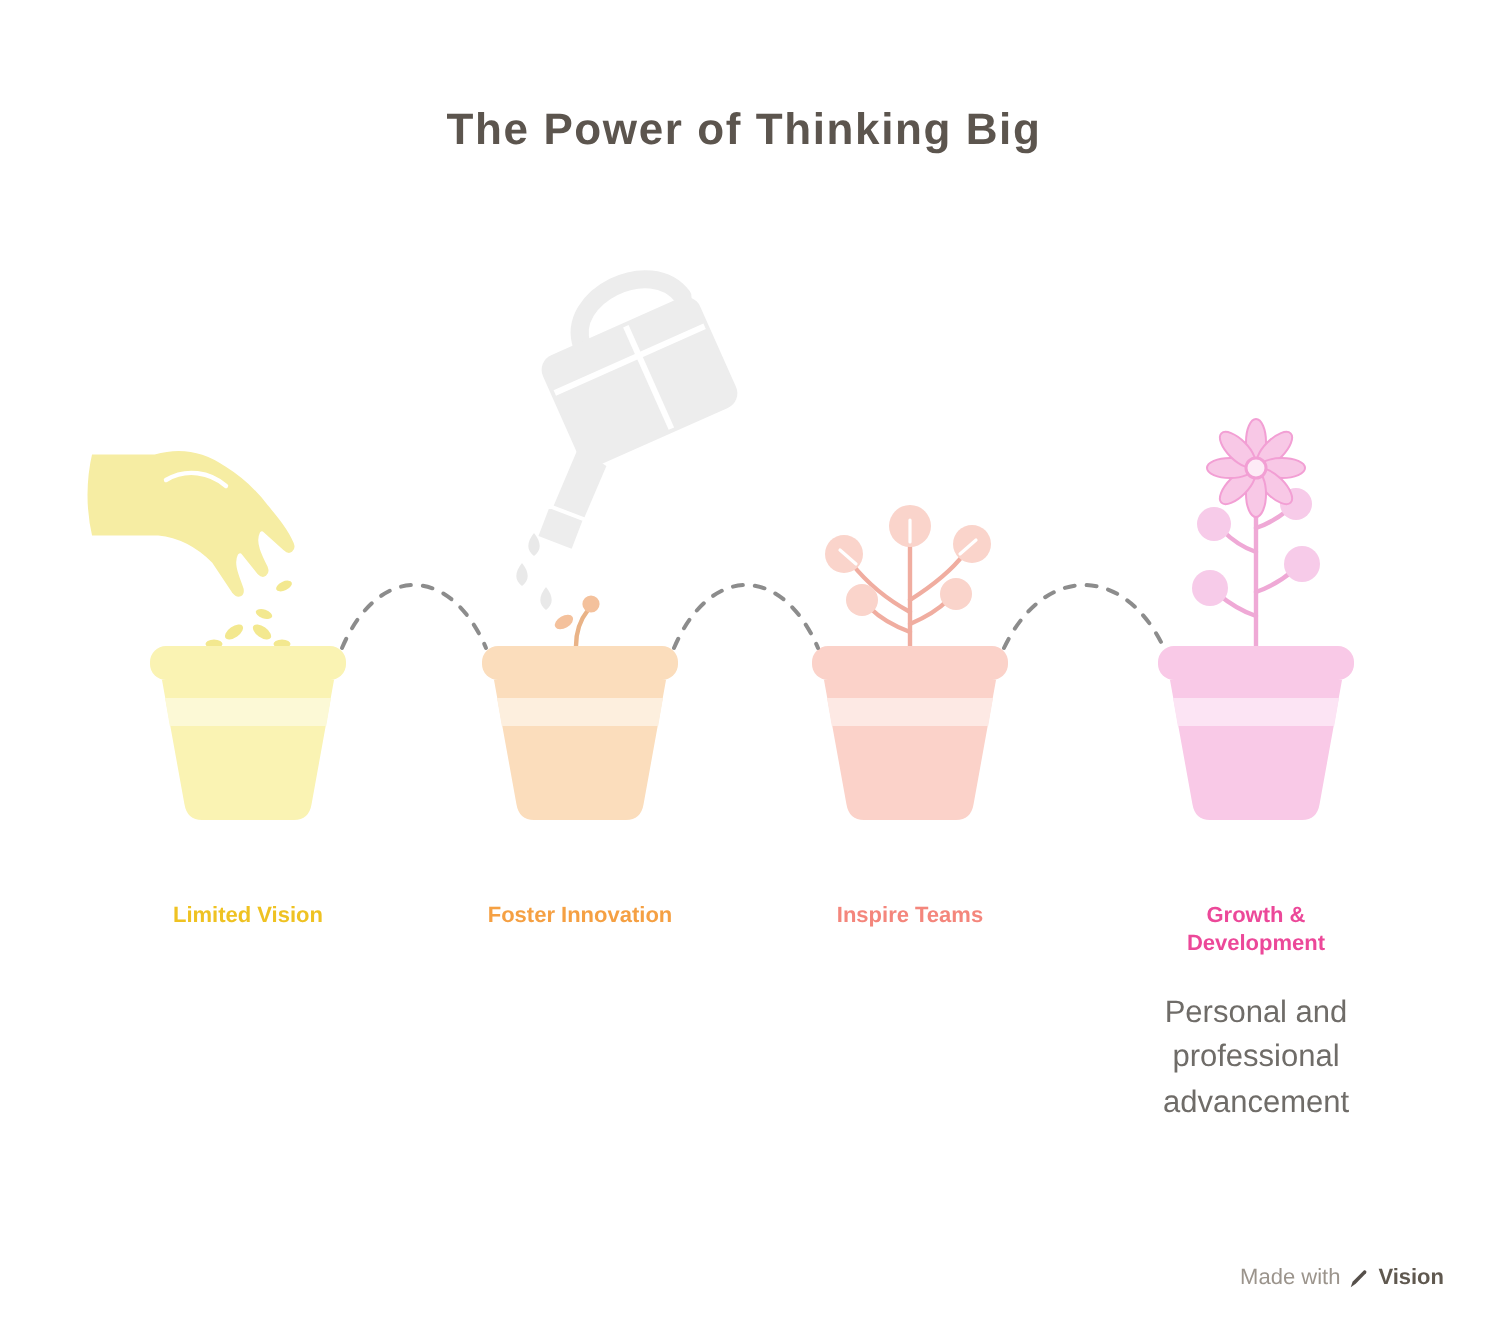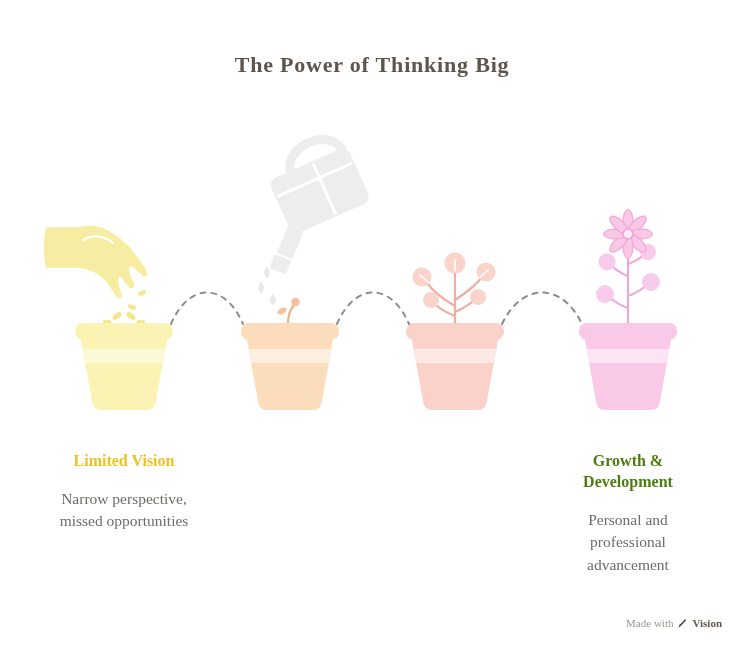--- a/index.html
+++ b/index.html
@@ -1,45 +1,45 @@
 <!DOCTYPE html>
 <html style="--background: #FFFFFF; --title_color: #5C554E; --text_color: #6F6C68; --connector_color: #8C8C8C; --watermark_color: #9B948C; --brand_color: #5F584F;"><head>
 <meta charset="utf-8">
 <style>
   html,body { margin:0; padding:0; background:#ffffff; }
   .canvas {
     position:relative; width:744px; height:660px; margin:0 auto;
     background:var(--background, #fff); overflow:hidden;
-    font-family:Liberation Serif, serif;
+    font-family:Liberation Sans, sans-serif;
   }
   .title {
     position:absolute; top:52px; left:0; width:100%;
     text-align:center; font-size:22px; font-weight:bold;
     letter-spacing:0.8px; color:var(--title_color,#5c554e);
   }
   .col { position:absolute; top:130px; width:172px; text-align:center; }
   .col-1 { left:38px; }  .col-2 { left:204px; }
   .col-3 { left:369px; } .col-4 { left:542px; }
   .illus { display:block; margin:0 auto; }
   .stage-heading {
     margin:36px auto 0; max-width:118px;
-    font-size:16px; font-weight:bold; line-height:1.3;
+    font-size:11px; font-weight:bold; line-height:1.3;
   }
   .stage-desc {
     margin:16px auto 0; max-width:142px;
     font-size:15.5px; line-height:1.45; color:var(--text_color,#6f6c68);
   }
   .stage-desc.narrow { max-width:118px; }
   .arc { position:absolute; top:280px; }
   .arc path {
     stroke:var(--connector_color,#8c8c8c); stroke-width:2; fill:none;
     stroke-dasharray:5 6; stroke-linecap:round;
   }
   .watermark {
-    position:absolute; right:22px; bottom:31px;
+    position:absolute; right:22px; bottom:15px;
     display:flex; align-items:center; gap:4px; font-size:11px;
   }
   .watermark .prefix { color:var(--watermark_color,#9b948c); }
   .watermark .brand  { color:var(--brand_color,#5f584f); font-weight:bold; }
   .drop { fill:#e9e9e9; }
 </style>
 </head>
 <body>
 
 <div class="canvas">
@@ -66,21 +66,20 @@
         <ellipse cx="68" cy="192" rx="5" ry="3"></ellipse>
         <ellipse cx="102" cy="192" rx="5" ry="3"></ellipse>
       </g>
       <g>
         <rect x="36" y="193" width="98" height="17" rx="8" fill="#FAF3B3"></rect>
         <path d="M42,210 L128,210 L116.8,272 Q115.5,280 108,280 L62,280 Q54.5,280 53.2,272 Z" fill="#FAF3B3"></path>
         <path d="M43.5,219 L126.5,219 L124.1,233 L45.9,233 Z" fill="#FCF9D6"></path>
       </g>
     </svg>
     <div class="stage-heading" style="color: rgb(239, 194, 34);">Limited Vision</div>
-    <div class="stage-desc">Narrow perspective, missed opportunities</div>
   </div>
 
   <div class="col col-2">
     <svg class="illus" width="170" height="285" viewBox="0 0 170 285">
       <g transform="rotate(-24 112 62)">
         <path d="M96,34 C98,8 146,6 152,32" stroke="#EDEDED" stroke-width="9" fill="none" stroke-linecap="round"></path>
         <path d="M74,78 L44,106 L56,120 L84,94 Z" fill="#EDEDED" stroke="#FFFFFF" stroke-width="2"></path>
         <path d="M48,100 L36,112 L50,126 L62,114 Z" fill="#EDEDED" stroke="#FFFFFF" stroke-width="2"></path>
         <rect x="72" y="32" width="86" height="60" rx="8" fill="#EDEDED"></rect>
         <line x1="74" y1="50" x2="156" y2="50" stroke="#FFFFFF" stroke-width="3"></line>
@@ -95,20 +94,21 @@
         <path d="M83,193 C83,186 85,180 89,175" stroke="#E9B387" stroke-width="2.2" fill="none" stroke-linecap="round"></path>
         <circle cx="90.5" cy="172" r="4.3" fill="#F4C19C"></circle>
         <ellipse cx="77" cy="181" rx="5" ry="3" transform="rotate(-30 77 181)" fill="#F4C19C"></ellipse>
       </g>
       <g>
         <rect x="36" y="193" width="98" height="17" rx="8" fill="#FBDDBC"></rect>
         <path d="M42,210 L128,210 L116.8,272 Q115.5,280 108,280 L62,280 Q54.5,280 53.2,272 Z" fill="#FBDDBC"></path>
         <path d="M43.5,219 L126.5,219 L124.1,233 L45.9,233 Z" fill="#FDEFDE"></path>
       </g>
     </svg>
+    <div class="stage-heading" style="color: rgb(245, 160, 67);">Foster Innovation</div>
   </div>
 
   <div class="col col-3">
     <svg class="illus" width="170" height="285" viewBox="0 0 170 285">
       <g stroke="#F0ADA0" stroke-width="2.2" fill="none" stroke-linecap="round">
         <path d="M85,194 C85,175 85,158 85,143"></path>
         <path d="M85,176 C74,170 64,162 56,152"></path>
         <path d="M85,170 C96,163 106,155 112,147"></path>
         <path d="M85,186 C77,183 70,179 65,174"></path>
         <path d="M85,182 C92,179 99,175 104,170"></path>
@@ -124,20 +124,21 @@
         <line x1="85" y1="141" x2="85" y2="130"></line>
         <line x1="58" y1="152" x2="50" y2="145"></line>
         <line x1="110" y1="147" x2="118" y2="140"></line>
       </g>
       <g>
         <rect x="36" y="193" width="98" height="17" rx="8" fill="#FBD2C9"></rect>
         <path d="M42,210 L128,210 L116.8,272 Q115.5,280 108,280 L62,280 Q54.5,280 53.2,272 Z" fill="#FBD2C9"></path>
         <path d="M43.5,219 L126.5,219 L124.1,233 L45.9,233 Z" fill="#FDE9E4"></path>
       </g>
     </svg>
+    <div class="stage-heading" style="color: rgb(244, 134, 124);">Inspire Teams</div>
   </div>
 
   <div class="col col-4">
     <svg class="illus" width="170" height="285" viewBox="0 0 170 285">
       <g stroke="#EFA9D6" stroke-width="2.2" fill="none" stroke-linecap="round">
         <path d="M85,194 C85,168 85,138 85,112"></path>
         <path d="M85,178 C79,176 72,172 66,167"></path>
         <path d="M85,166 C91,164 98,160 104,155"></path>
         <path d="M85,146 C79,144 73,140 68,135"></path>
         <path d="M85,134 C91,132 96,129 101,125"></path>
@@ -158,21 +159,21 @@
         <ellipse cx="85" cy="91" rx="5" ry="11.5" transform="rotate(270 85 104)"></ellipse>
         <ellipse cx="85" cy="91" rx="5" ry="11.5" transform="rotate(315 85 104)"></ellipse>
         <circle cx="85" cy="104" r="5" fill="#FDEBF6" stroke="#F29FD4" stroke-width="1.5"></circle>
       </g>
       <g>
         <rect x="36" y="193" width="98" height="17" rx="8" fill="#F9C9E7"></rect>
         <path d="M42,210 L128,210 L116.8,272 Q115.5,280 108,280 L62,280 Q54.5,280 53.2,272 Z" fill="#F9C9E7"></path>
         <path d="M43.5,219 L126.5,219 L124.1,233 L45.9,233 Z" fill="#FCE4F4"></path>
       </g>
     </svg>
-    <div class="stage-heading" style="color: #4d7c0f;">Growth &amp; Development</div>
+    <div class="stage-heading" style="color: #ec4899;">Growth &amp; Development</div>
     <div class="stage-desc">Personal and professional advancement</div>
   </div>
 
   <div class="arc" style="left:167px;">
     <svg width="80" height="46" viewBox="0 0 80 46">
         <path d="M4,44 C22,2 58,2 76,44"></path>
       </svg>
   </div>
   <div class="arc" style="left:333px;">
     <svg width="80" height="46" viewBox="0 0 80 46">

